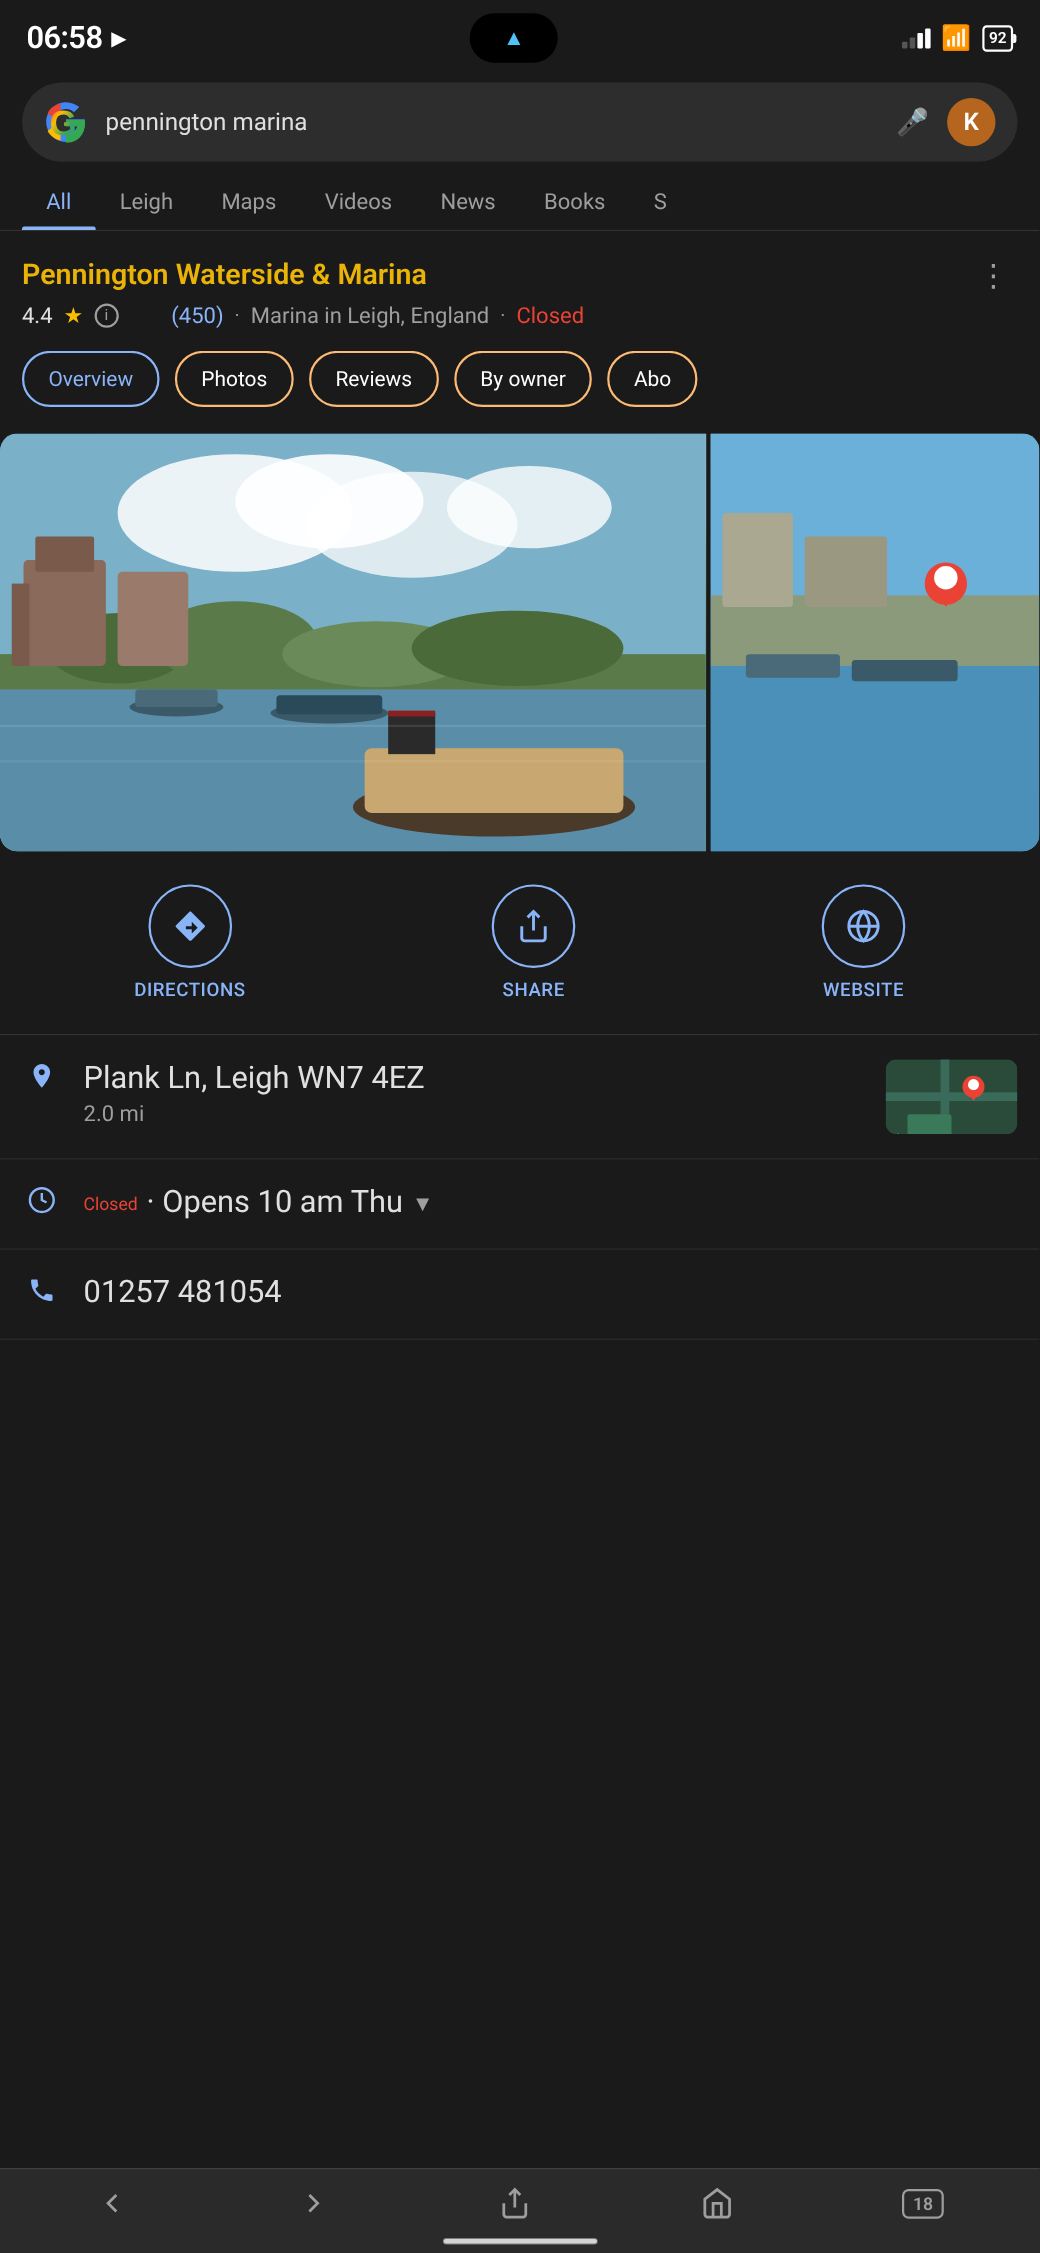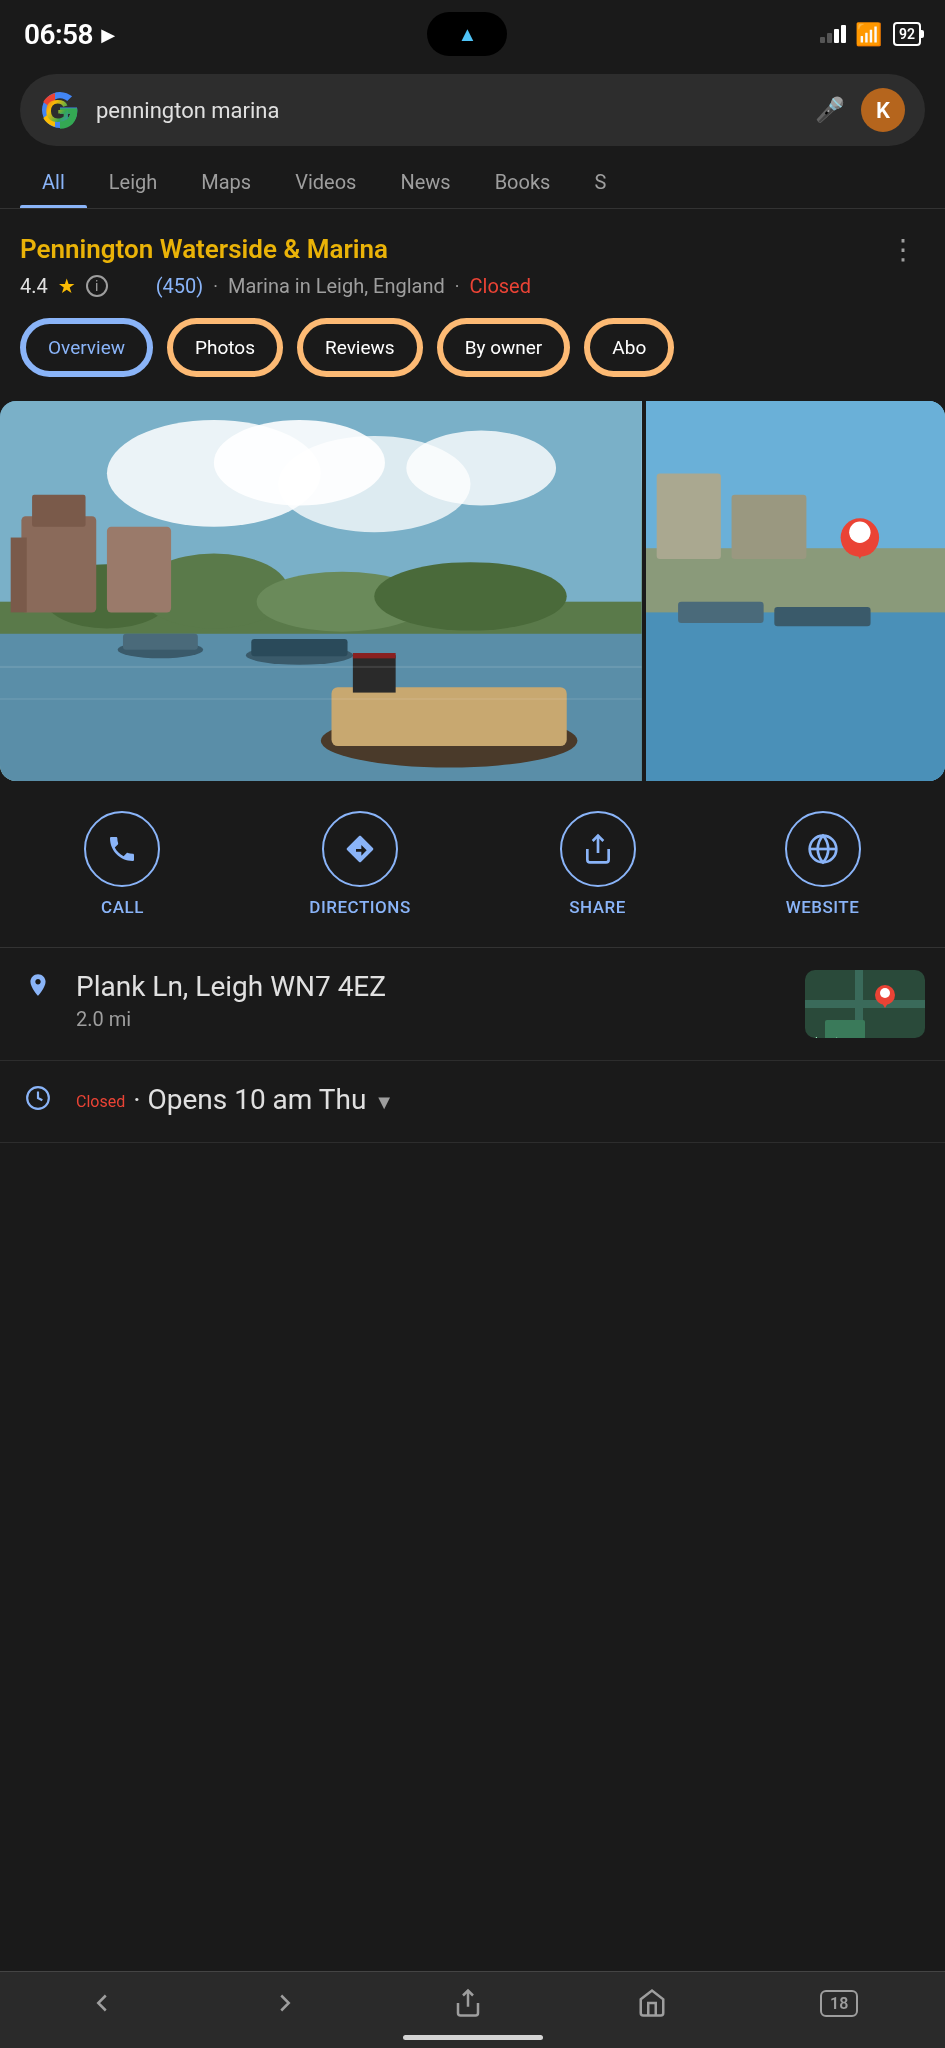--- a/index.html
+++ b/index.html
@@ -213,21 +213,21 @@
     
     .action-tabs {
       display: flex;
       gap: 14px;
       margin-bottom: 24px;
       flex-wrap: nowrap;
       overflow: hidden;
     }
     .action-tab {
       padding: 12px 22px;
-      border: 6px solid #fdba74;
+      border: 2px solid #fdba74;
       border-radius: 50px;
       font-size: 19px;
       color: #ffffff;
       background: transparent;
       cursor: pointer;
       white-space: nowrap;
     }
     .action-tab.active {
       border-color: #8ab4f8;
       color: #8ab4f8;
@@ -540,28 +540,20 @@
       <rect x="120" y="205" width="90" height="18" fill="#3a5a6a" rx="3"></rect>
 
       <circle cx="200" cy="140" r="18" fill="#ea4335"></circle>
       <polygon points="200,160 192,145 208,145" fill="#ea4335"></polygon>
       <circle cx="200" cy="135" r="10" fill="#fff"></circle>
     </svg>
   </div>
 </div>
 
 <div class="action-buttons">
-  <div class="action-btn">
-    <div class="action-btn-circle">
-      <svg width="32" height="32" viewBox="0 0 24 24" fill="#8ab4f8" xmlns="http://www.w3.org/2000/svg">
-        <path d="M6.6 10.8c1.4 2.8 3.8 5.1 6.6 6.6l2.2-2.2c.3-.3.7-.4 1-.2 1.1.4 2.3.6 3.6.6.6 0 1 .4 1 1V20c0 .6-.4 1-1 1-9.4 0-17-7.6-17-17 0-.6.4-1 1-1h3.5c.6 0 1 .4 1 1 0 1.3.2 2.5.6 3.6.1.3 0 .7-.2 1L6.6 10.8z"></path>
-      </svg>
-    </div>
-    <span class="action-btn-label">CALL</span>
-  </div>
 
   <div class="action-btn">
     <div class="action-btn-circle">
       <svg width="32" height="32" viewBox="0 0 24 24" fill="#8ab4f8" xmlns="http://www.w3.org/2000/svg">
         <path d="M21.7 11.3l-9-9c-.4-.4-1-.4-1.4 0l-9 9c-.4.4-.4 1 0 1.4l9 9c.4.4 1 .4 1.4 0l9-9c.4-.4.4-1 0-1.4zM13 17v-3H9v-2h4V9l4 4-4 4z"></path>
       </svg>
     </div>
     <span class="action-btn-label">DIRECTIONS</span>
   </div>
 
@@ -626,20 +618,30 @@
     </span>
     <div class="info-content">
       <div class="hours-row">
         <span class="closed-badge">Closed</span>
         <span class="info-primary" style="margin-left:8px;">· Opens 10 am Thu</span>
         <span class="hours-chevron">▼</span>
       </div>
     </div>
   </div>
 
+  <div class="info-row">
+    <span class="info-icon">
+      <svg width="26" height="26" viewBox="0 0 24 24" fill="#8ab4f8" xmlns="http://www.w3.org/2000/svg">
+        <path d="M6.6 10.8c1.4 2.8 3.8 5.1 6.6 6.6l2.2-2.2c.3-.3.7-.4 1-.2 1.1.4 2.3.6 3.6.6.6 0 1 .4 1 1V20c0 .6-.4 1-1 1-9.4 0-17-7.6-17-17 0-.6.4-1 1-1h3.5c.6 0 1 .4 1 1 0 1.3.2 2.5.6 3.6.1.3 0 .7-.2 1L6.6 10.8z"></path>
+      </svg>
+    </span>
+    <div class="info-content">
+      <div class="info-primary">01257 481054</div>
+    </div>
+  </div>
 </div>
 
 <div class="bottom-spacer"></div>
 
 <div class="bottom-nav">
   <div class="nav-btn">
     <svg width="30" height="30" viewBox="0 0 24 24" fill="none" stroke="#9e9e9e" stroke-width="2">
       <polyline points="15 18 9 12 15 6"></polyline>
     </svg>
   </div>

